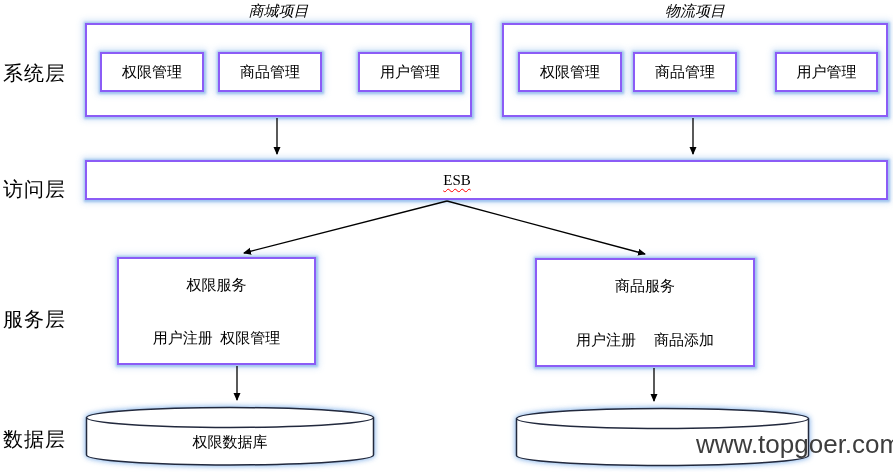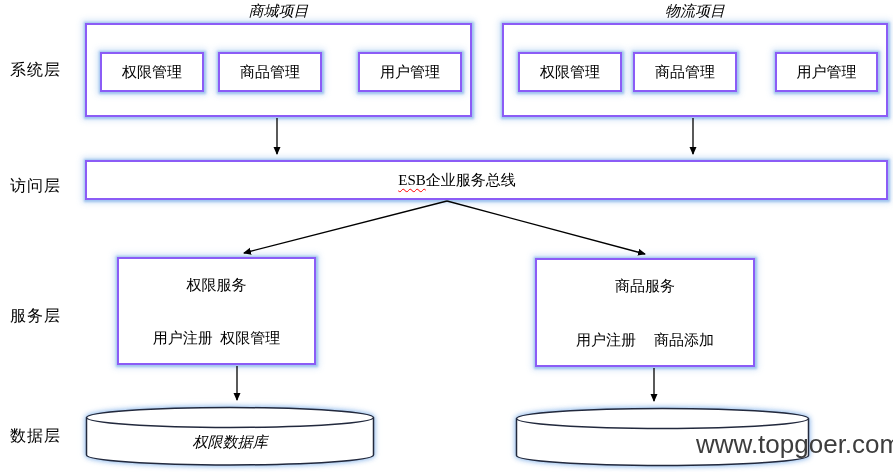--- a/index.html
+++ b/index.html
@@ -14,22 +14,22 @@
   }
   .box {
     position: absolute;
     background: #ffffff;
     border: 2px solid #8b5cf6;
     box-sizing: border-box;
     box-shadow: 0 0 2px 1.5px rgba(156,194,238,0.95), 0 0 6px 3px rgba(156,194,238,0.45);
   }
   .layer-label {
     position: absolute;
-    left: 10px;
-    font-size: 16px;
+    left: 3px;
+    font-size: 20px;
     letter-spacing: 1px;
     white-space: nowrap;
   }
   .project-title {
     position: absolute;
     font-size: 15px;
     text-align: center;
     white-space: nowrap;
     font-style: italic;
   }
@@ -67,21 +67,20 @@
     position: absolute;
     left: 0; right: 0; bottom: 15px;
     display: flex;
     justify-content: space-around;
     padding: 0 30px;
     font-size: 15px;
   }
   .cylinder {
     position: absolute;
     filter: drop-shadow(0 0 2.5px rgba(156,194,238,0.95)) drop-shadow(0 0 2px rgba(156,194,238,0.7));
-    font-style: italic;
   }
   .cyl-label {
     position: absolute;
     left: 0;
     width: 100%;
     text-align: center;
     font-size: 15px;
     white-space: nowrap;
   }
   .connector-layer {
@@ -130,21 +129,20 @@
   <div class="box module" style="left:633px;top:52px;width:104px;height:40px">
     <span>商品管理</span>
   </div>
   <div class="box module" style="left:775px;top:52px;width:103px;height:40px">
     <span>用户管理</span>
   </div>
 
   <div class="box" style="left:85px;top:160px;width:803px;height:40px">
     <div class="esb-label">
       <span class="squiggle">ESB</span>
-        <span>企业服务总线</span>
     </div>
   </div>
 
   <div class="box" style="left:117px;top:257px;width:199px;height:108px">
     <div class="service-title">权限服务</div>
     <div class="ops-row">
       <span>用户注册</span>
       <span>权限管理</span>
     </div>
   </div>

